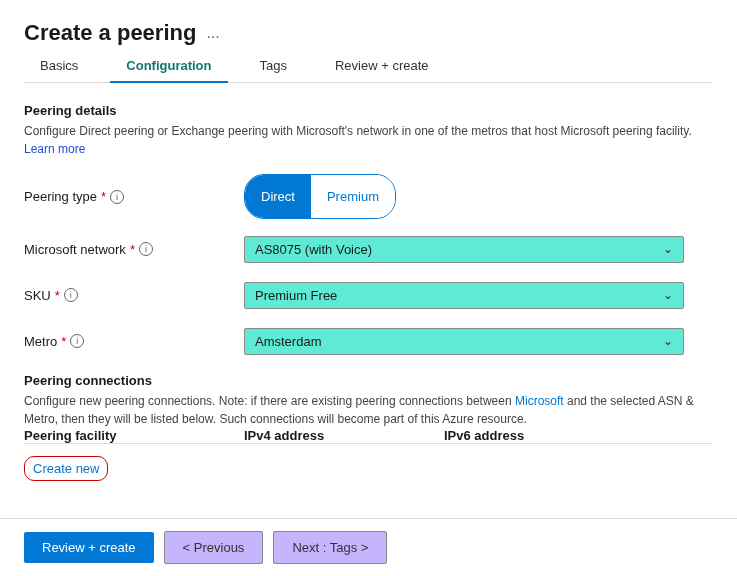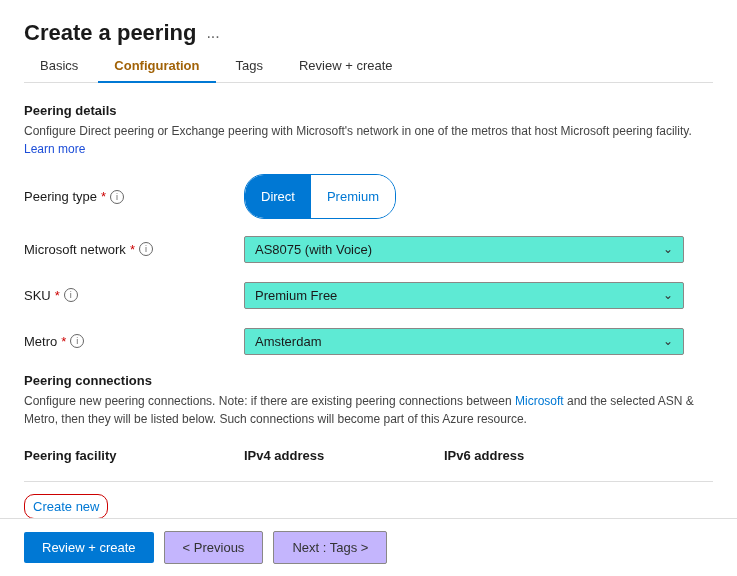--- a/index.html
+++ b/index.html
@@ -28,35 +28,35 @@
     .ellipsis-icon {
       color: #666;
       font-size: 16px;
       cursor: pointer;
     }
     
     .tabs {
       display: flex;
       border-bottom: 1px solid #ddd;
       margin-bottom: 20px;
-      gap: 4px;
+      gap: 16px;
     }
     .tab {
       padding: 8px 16px;
       font-size: 13px;
       cursor: pointer;
       color: #333;
       text-decoration: none;
       border-bottom: 2px solid transparent;
       margin-bottom: -1px;
     }
     .tab.active {
       font-weight: 700;
       border-bottom: 2px solid #0078d4;
-      color: #a16207;
+      color: #0f766e;
     }
     
     .section-title {
       font-size: 13px;
       font-weight: 700;
       color: #1a1a1a;
       margin-bottom: 4px;
     }
     .section-desc {
       font-size: 12px;
@@ -143,33 +143,33 @@
       font-size: 12px;
       color: #333;
     }
     
     .connections-section {
       margin-top: 16px;
     }
     .connections-desc {
       font-size: 12px;
       color: #444;
-      margin-bottom: 20px;
+      margin-bottom: 0;
       line-height: 1.5;
     }
     .connections-desc a {
       color: #0078d4;
       text-decoration: none;
     }
     
     .table-header {
       display: grid;
       grid-template-columns: 220px 200px 200px;
       border-bottom: 1px solid #ddd;
-      padding-bottom: 18px;
+      padding-bottom: 0;
       margin-bottom: 8px;
     }
     .table-header-cell {
       font-size: 13px;
       font-weight: 600;
       color: #1a1a1a;
     }
     
     .create-new-link {
       display: inline-block;

